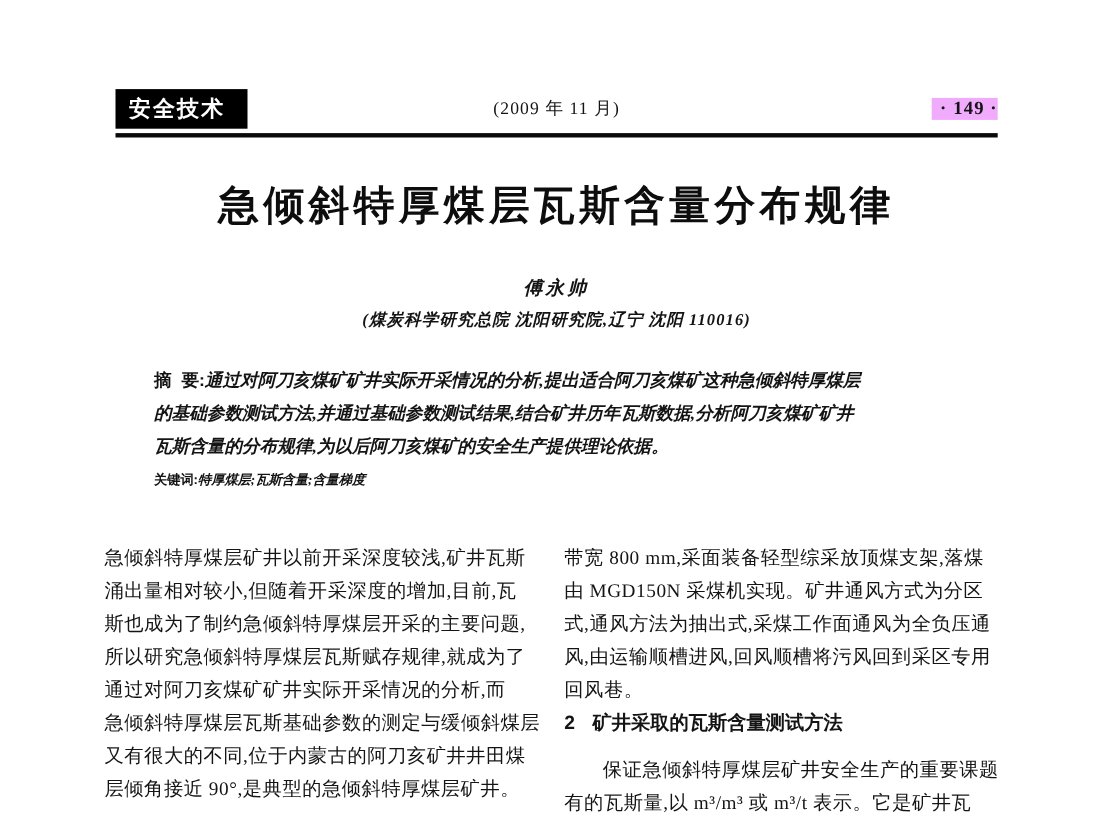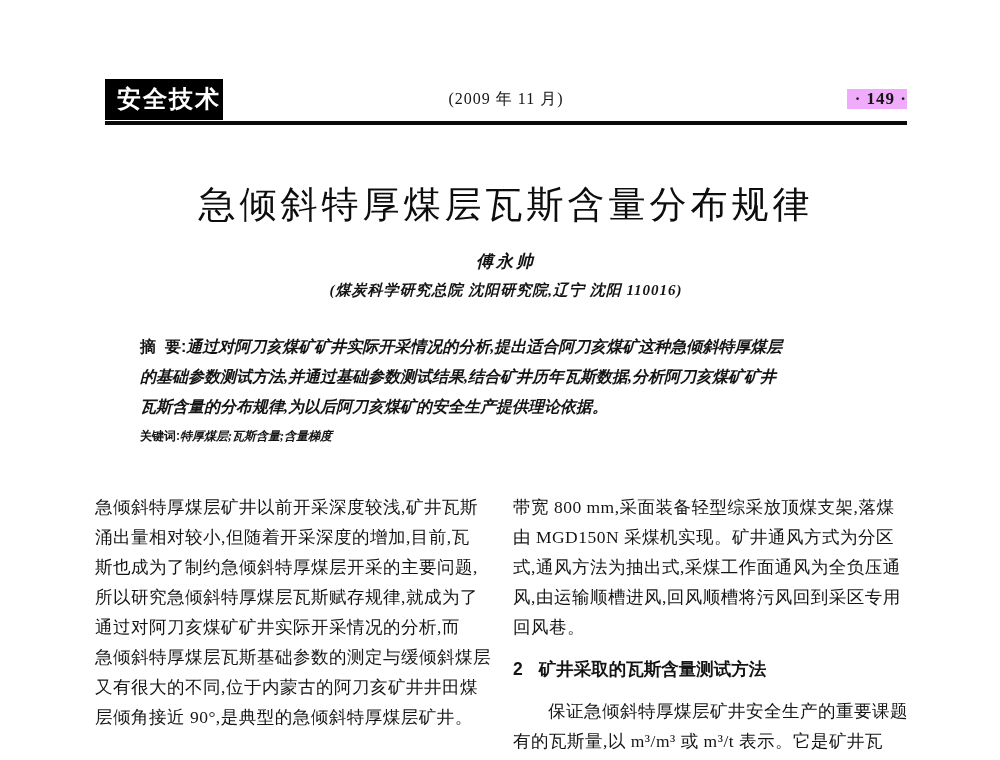--- a/index.html
+++ b/index.html
@@ -12,39 +12,39 @@
     color:#141414;
   }
   
   .header-row{
     position:absolute;left:105px;top:82px;width:802px;height:34px;
     display:flex;align-items:center;justify-content:space-between;
   }
   .category-badge{
     background:#000;color:#fff;
     font-family:"Liberation Sans","DejaVu Sans",sans-serif;
-    font-weight:bold;font-size:24px;
-    padding:4px 2px 5px 12px;letter-spacing:2px;
+    font-weight:bold;font-size:20px;
+    padding:4px 20px 5px 12px;letter-spacing:2px;
   }
   .issue-text{
     position:absolute;left:0;right:0;text-align:center;
     font-size:16px;letter-spacing:1px;
   }
   .page-number{
     font-size:17px;font-weight:bold;letter-spacing:1px;z-index:2;background:#f0abfc;padding-left:8px;
   }
   .header-rule{
     position:absolute;left:105px;top:121px;width:802px;height:4px;background:#0a0a0a;
   }
   
   .article-title{
-    position:absolute;left:105px;top:180px;width:802px;
+    position:absolute;left:105px;top:162px;width:802px;
     text-align:center;
     font-family:"Liberation Sans","DejaVu Sans",sans-serif;
-    font-weight:normal;font-size:37px;letter-spacing:4px;
+    font-weight:bold;font-size:37px;letter-spacing:4px;
     color:#0d0d0d;
   }
   .author-name{
     position:absolute;left:105px;top:250px;width:802px;
     text-align:center;font-size:17px;font-weight:bold;font-style:italic;letter-spacing:3px;
   }
   .affiliation{
     position:absolute;left:105px;top:281px;width:802px;
     text-align:center;font-size:15px;font-weight:bold;font-style:italic;letter-spacing:1px;
   }
@@ -69,21 +69,21 @@
     position:absolute;top:492px;width:402px;
     font-size:17.5px;line-height:30px;
   }
   .column-left{left:95px;}
   .column-right{left:513px;}
   .body-line{white-space:nowrap;letter-spacing:0.5px;}
   .indent{padding-left:35px;}
   .section-heading{
     font-family:"Liberation Sans","DejaVu Sans",sans-serif;
     font-weight:bold;font-size:17.5px;line-height:30px;
-    margin-top:12px;margin-bottom:12px;white-space:nowrap;
+    margin-bottom:12px;white-space:nowrap;
   }
   .section-number{margin-right:16px;}
 </style>
 </head>
 <body>
 
 <div class="page">
 
   <div class="header-row">
     <div class="category-badge">安全技术</div>

